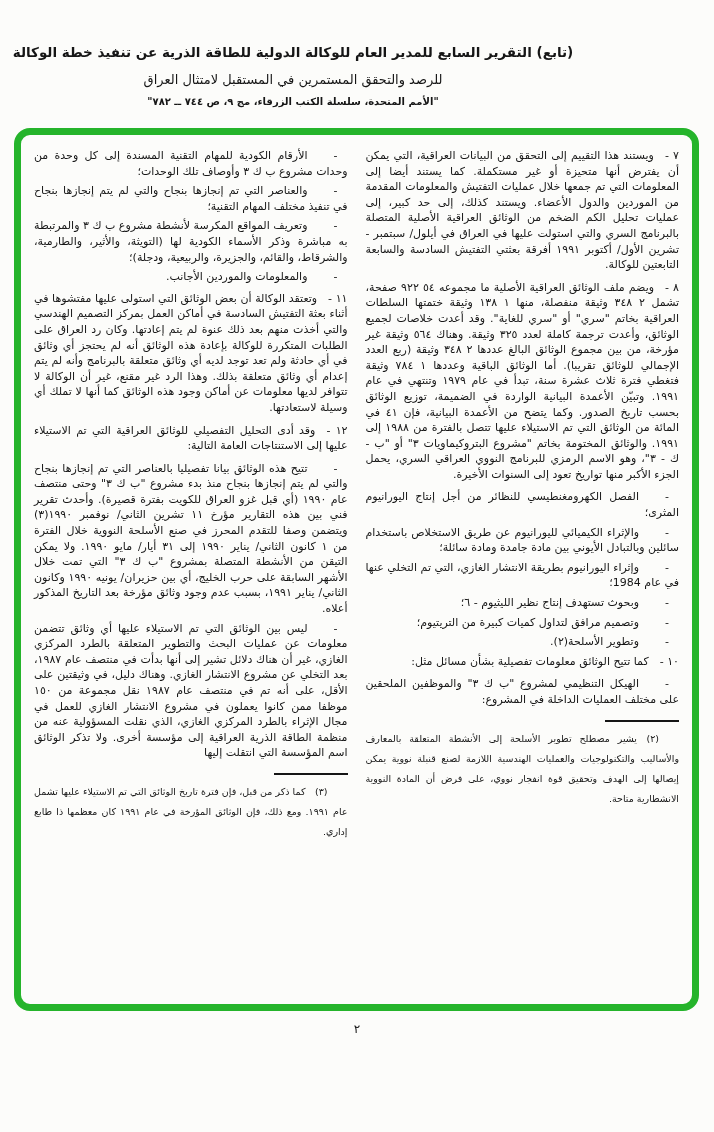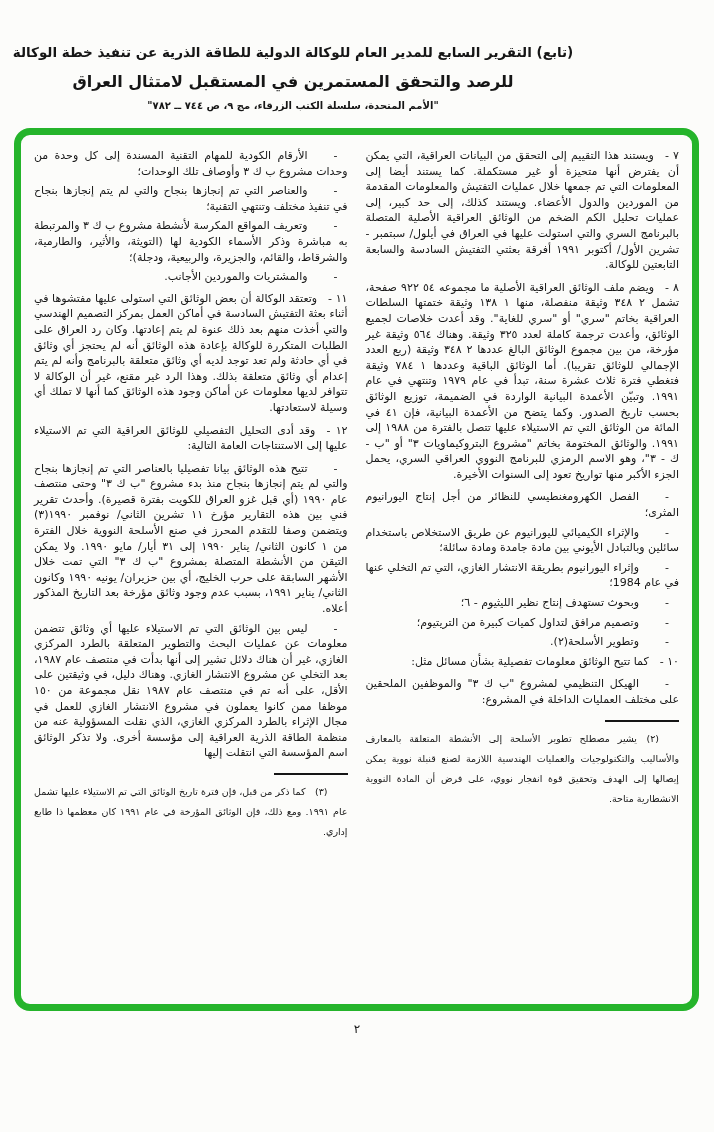--- a/index.html
+++ b/index.html
@@ -4,21 +4,21 @@
 <style>
   html,body{margin:0;padding:0;}
   body{
     width:714px;height:1132px;position:relative;
     background:#fcfcfa;color:#161616;
     font-family:"DejaVu Sans",sans-serif;
     direction:rtl;overflow:hidden;
   }
   .page-header{position:absolute;top:44px;left:0;width:586px;text-align:center;direction:rtl;}
   .hline1{font-size:13.5px;font-weight:bold;margin:0 0 12px;}
-  .hline2{font-size:16px;font-weight:bold;margin:0 0 9px;}
+  .hline2{font-size:13px;font-weight:normal;margin:0 0 9px;}
   .hsource{font-size:10px;font-weight:bold;margin:0;}
   .green-box{
     position:absolute;left:14px;top:128px;width:685px;height:883px;
     box-sizing:border-box;border:7px solid #25b42b;border-radius:16px;
     background:transparent;overflow:hidden;
   }
   .content{display:flex;gap:18px;padding:13px 13px 0;direction:rtl;height:100%;box-sizing:border-box;}
   .col{flex:1 1 0;font-size:11px;line-height:15.6px;text-align:justify;direction:rtl;}
   .col p{margin:0 0 7px;}
   .item{position:relative;text-indent:40px;margin:0 0 4px;}
@@ -78,29 +78,29 @@
       <p class="footnote">(٢) يشير مصطلح تطوير الأسلحة إلى الأنشطة المتعلقة بالمعارف والأساليب والتكنولوجيات والعمليات الهندسية اللازمة لصنع قنبلة نووية يمكن إيصالها إلى الهدف وتحقيق قوة انفجار نووي، على فرض أن المادة النووية الانشطارية متاحة.</p>
     </div>
 
     <div class="col">
       <div class="item">
         <span class="dash">-</span>
         <span>الأرقام الكودية للمهام التقنية المسندة إلى كل وحدة من وحدات مشروع ب ك ٣ وأوصاف تلك الوحدات؛</span>
       </div>
       <div class="item">
         <span class="dash">-</span>
-        <span>والعناصر التي تم إنجازها بنجاح والتي لم يتم إنجازها بنجاح في تنفيذ مختلف وتنتهي التقنية؛</span>
+        <span>والعناصر التي تم إنجازها بنجاح والتي لم يتم إنجازها بنجاح في تنفيذ مختلف المهام التقنية؛</span>
       </div>
       <div class="item">
         <span class="dash">-</span>
         <span>وتعريف المواقع المكرسة لأنشطة مشروع ب ك ٣ والمرتبطة به مباشرة وذكر الأسماء الكودية لها (التويثة، والأثير، والطارمية، والشرقاط، والقائم، والجزيرة، والربيعية، ودجلة)؛</span>
       </div>
       <div class="item">
         <span class="dash">-</span>
-        <span>والمشتريات والموردين الأجانب.</span>
+        <span>والمعلومات والموردين الأجانب.</span>
       </div>
 
       <p style="margin-top:6px">١١ - وتعتقد الوكالة أن بعض الوثائق التي استولى عليها مفتشوها في أثناء بعثة التفتيش السادسة في أماكن العمل بمركز التصميم الهندسي والتي أخذت منهم بعد ذلك عنوة لم يتم إعادتها. وكان رد العراق على الطلبات المتكررة للوكالة بإعادة هذه الوثائق أنه لم يحتجز أي وثائق في أي حادثة ولم تعد توجد لديه أي وثائق متعلقة بالبرنامج وأنه لم يتم إعدام أي وثائق متعلقة بذلك. وهذا الرد غير مقنع، غير أن الوكالة لا تتوافر لديها معلومات عن أماكن وجود هذه الوثائق كما أنها لا تملك أي وسيلة لاستعادتها.</p>
       <p>١٢ - وقد أدى التحليل التفصيلي للوثائق العراقية التي تم الاستيلاء عليها إلى الاستنتاجات العامة التالية:</p>
 
       <div class="item">
         <span class="dash">-</span>
         <span>تتيح هذه الوثائق بيانا تفصيليا بالعناصر التي تم إنجازها بنجاح والتي لم يتم إنجازها بنجاح منذ بدء مشروع "ب ك ٣" وحتى منتصف عام ١٩٩٠ (أي قبل غزو العراق للكويت بفترة قصيرة). وأحدث تقرير فني بين هذه التقارير مؤرخ ١١ تشرين الثاني/ نوفمبر ١٩٩٠(٣) ويتضمن وصفا للتقدم المحرز في صنع الأسلحة النووية خلال الفترة من ١ كانون الثاني/ يناير ١٩٩٠ إلى ٣١ أيار/ مايو ١٩٩٠. ولا يمكن التيقن من الأنشطة المتصلة بمشروع "ب ك ٣" التي تمت خلال الأشهر السابقة على حرب الخليج، أي بين حزيران/ يونيه ١٩٩٠ وكانون الثاني/ يناير ١٩٩١، بسبب عدم وجود وثائق مؤرخة بعد التاريخ المذكور أعلاه.</span>
       </div>
       <div class="item">

